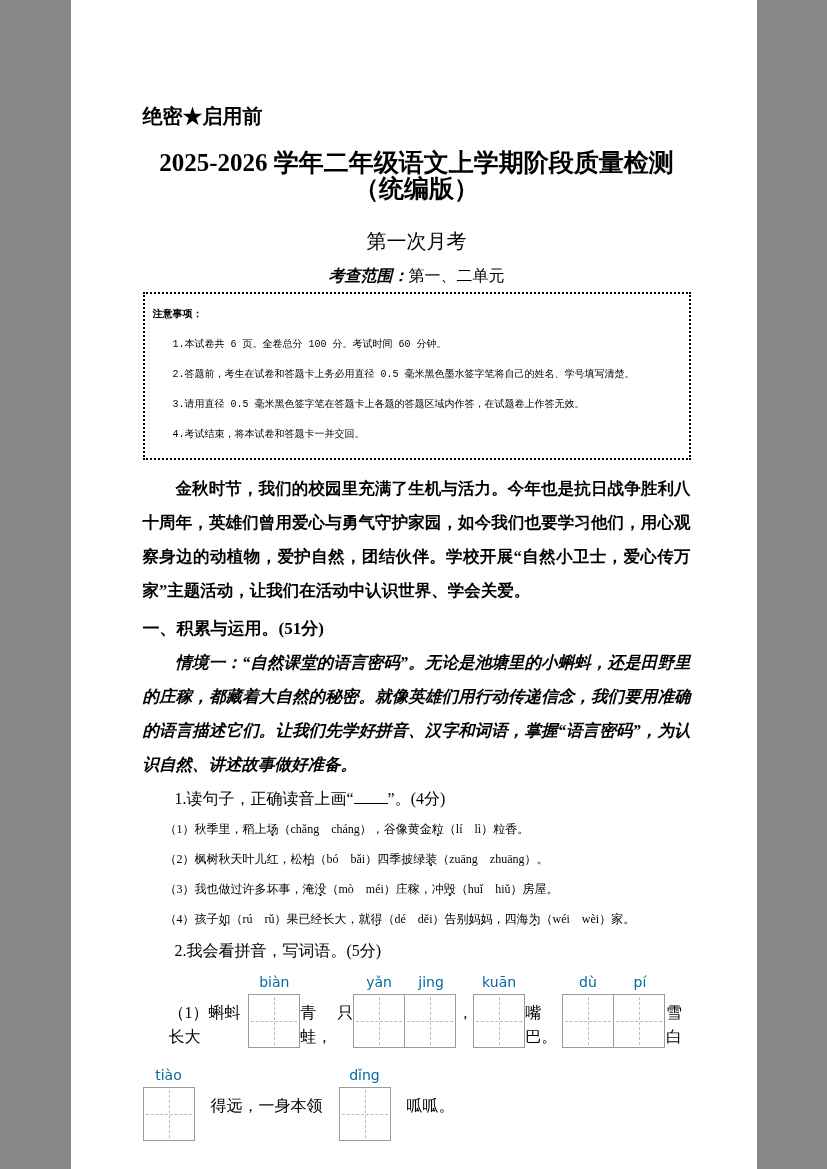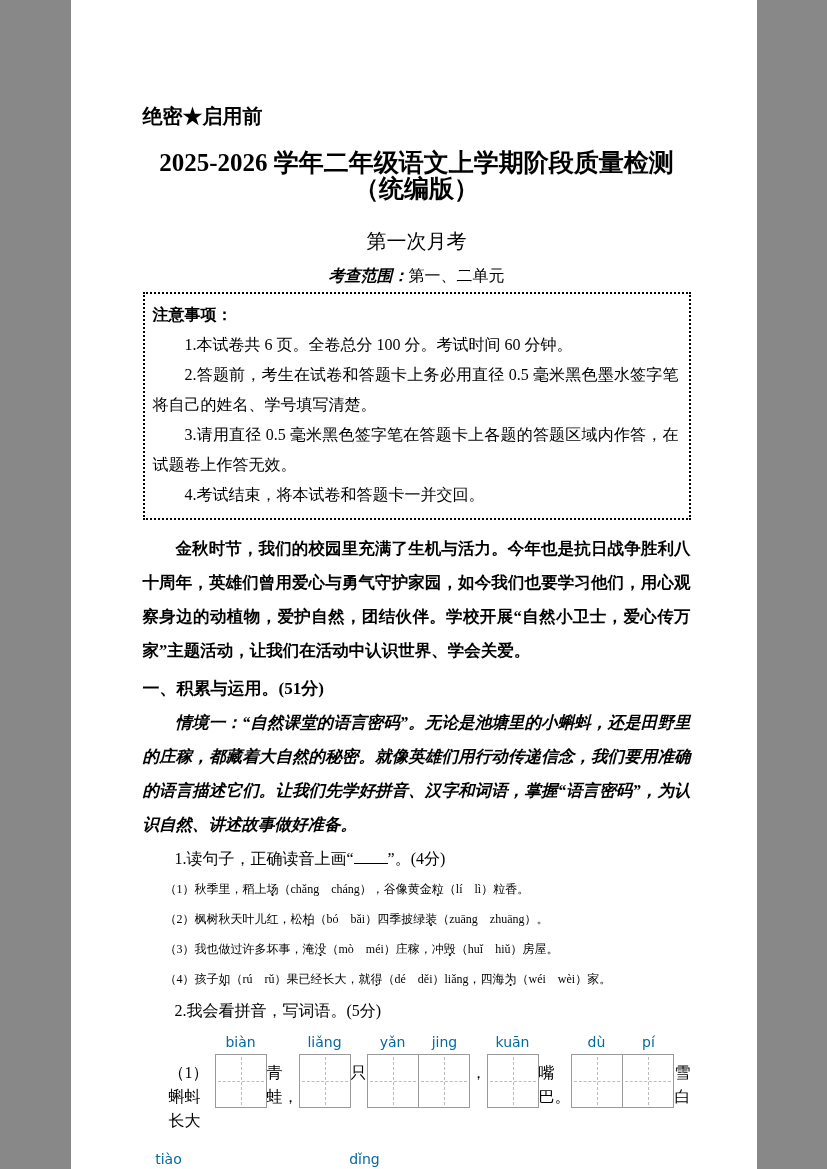--- a/index.html
+++ b/index.html
@@ -17,21 +17,21 @@
   .secret { font-size:20px; font-weight:bold; line-height:24px; }
   .title  { text-align:center; font-size:25px; font-weight:bold; margin-top:22px; line-height:26px; }
   .subtitle { text-align:center; font-size:20px; margin-top:26px; line-height:26px; }
   .scope { text-align:center; font-size:16px; margin-top:13px; line-height:18px; }
   .scope .lbl { font-weight:bold; font-style:italic; }
   .notice-box {
     margin-top:7px;
     border:2px dotted #000;
     padding:6px 10px 8px 8px;
   }
-  .notice-box p { font-size:16px; line-height:30px; text-align:justify; }
+  .notice-box p { font-size:10px; line-height:30px; text-align:justify;font-family:Liberation Mono, monospace; }
   .notice-heading { font-weight:bold; }
   .notice-item { text-indent:2em; }
   .para {
     margin-top:12px; font-weight:bold; font-size:16.5px;
     line-height:34px; text-indent:2em; text-align:justify;
   }
   .sec-head { margin-top:6px; font-weight:bold; font-size:17px; line-height:30px; }
   .stem { font-size:16px; line-height:30px; text-indent:2em; margin-top:2px; }
   .q-line { font-size:12px; line-height:30px; margin-left:22px; }
   .q-line span { white-space:pre-wrap; }
@@ -99,44 +99,36 @@
   <div class="para" style="margin-top:2px;font-style:italic;">情境一：“自然课堂的语言密码”。无论是池塘里的小蝌蚪，还是田野里的庄稼，都藏着大自然的秘密。就像英雄们用行动传递信念，我们要用准确的语言描述它们。让我们先学好拼音、汉字和词语，掌握“语言密码”，为认识自然、讲述故事做好准备。</div>
 
   <div class="stem">
     <span>1.读句子，正确读音上画“</span><span class="blank"></span><span>”。(4分)</span>
   </div>
 
   <div id="q1-items">
       <div class="q-line"><span class="">（1）秋季里，稻上</span><span class="emph">场</span><span class="">（chǎng　cháng），谷像黄金</span><span class="emph">粒</span><span class="">（lí　lì）粒香。</span></div>
       <div class="q-line"><span class="">（2）枫树秋天叶儿红，松</span><span class="emph">柏</span><span class="">（bó　bǎi）四季披绿</span><span class="emph">装</span><span class="">（zuāng　zhuāng）。</span></div>
       <div class="q-line"><span class="">（3）我也做过许多坏事，淹</span><span class="emph">没</span><span class="">（mò　méi）庄稼，冲</span><span class="emph">毁</span><span class="">（huǐ　hiǔ）房屋。</span></div>
-      <div class="q-line"><span class="">（4）孩子</span><span class="emph">如</span><span class="">（rú　rǔ）果已经长大，就</span><span class="emph">得</span><span class="">（dé　děi）liǎng，四海</span><span class="emph">为</span><span class="">（wéi　wèi）家。</span></div>
+      <div class="q-line"><span class="">（4）孩子</span><span class="emph">如</span><span class="">（rú　rǔ）果已经长大，就</span><span class="emph">得</span><span class="">（dé　děi）告别妈妈，四海</span><span class="emph">为</span><span class="">（wéi　wèi）家。</span></div>
     </div>
 
   <div class="stem">2.我会看拼音，写词语。(5分)</div>
 
   <div id="tzg-row-1" class="tzg-row tzg-row-1">
       <span class="tzg-text">（1）蝌蚪长大</span>
       <div class="tzg-group">
         <div class="tzg-pinyin-row">
           <div class="tzg-pinyin">biàn</div>
         </div>
         <div class="tzg-cells">
           <div class="tzg-cell"></div>
         </div>
       </div>
       <span class="tzg-text">青蛙，</span>
-      <div class="tzg-group">
-        <div class="tzg-pinyin-row">
-          <div class="tzg-pinyin">liǎng</div>
-        </div>
-        <div class="tzg-cells">
-          <div class="tzg-cell"></div>
-        </div>
-      </div>
       <span class="tzg-text">只</span>
       <div class="tzg-group">
         <div class="tzg-pinyin-row">
           <div class="tzg-pinyin">yǎn</div>
           <div class="tzg-pinyin">jing</div>
         </div>
         <div class="tzg-cells">
           <div class="tzg-cell"></div>
           <div class="tzg-cell"></div>
         </div>

